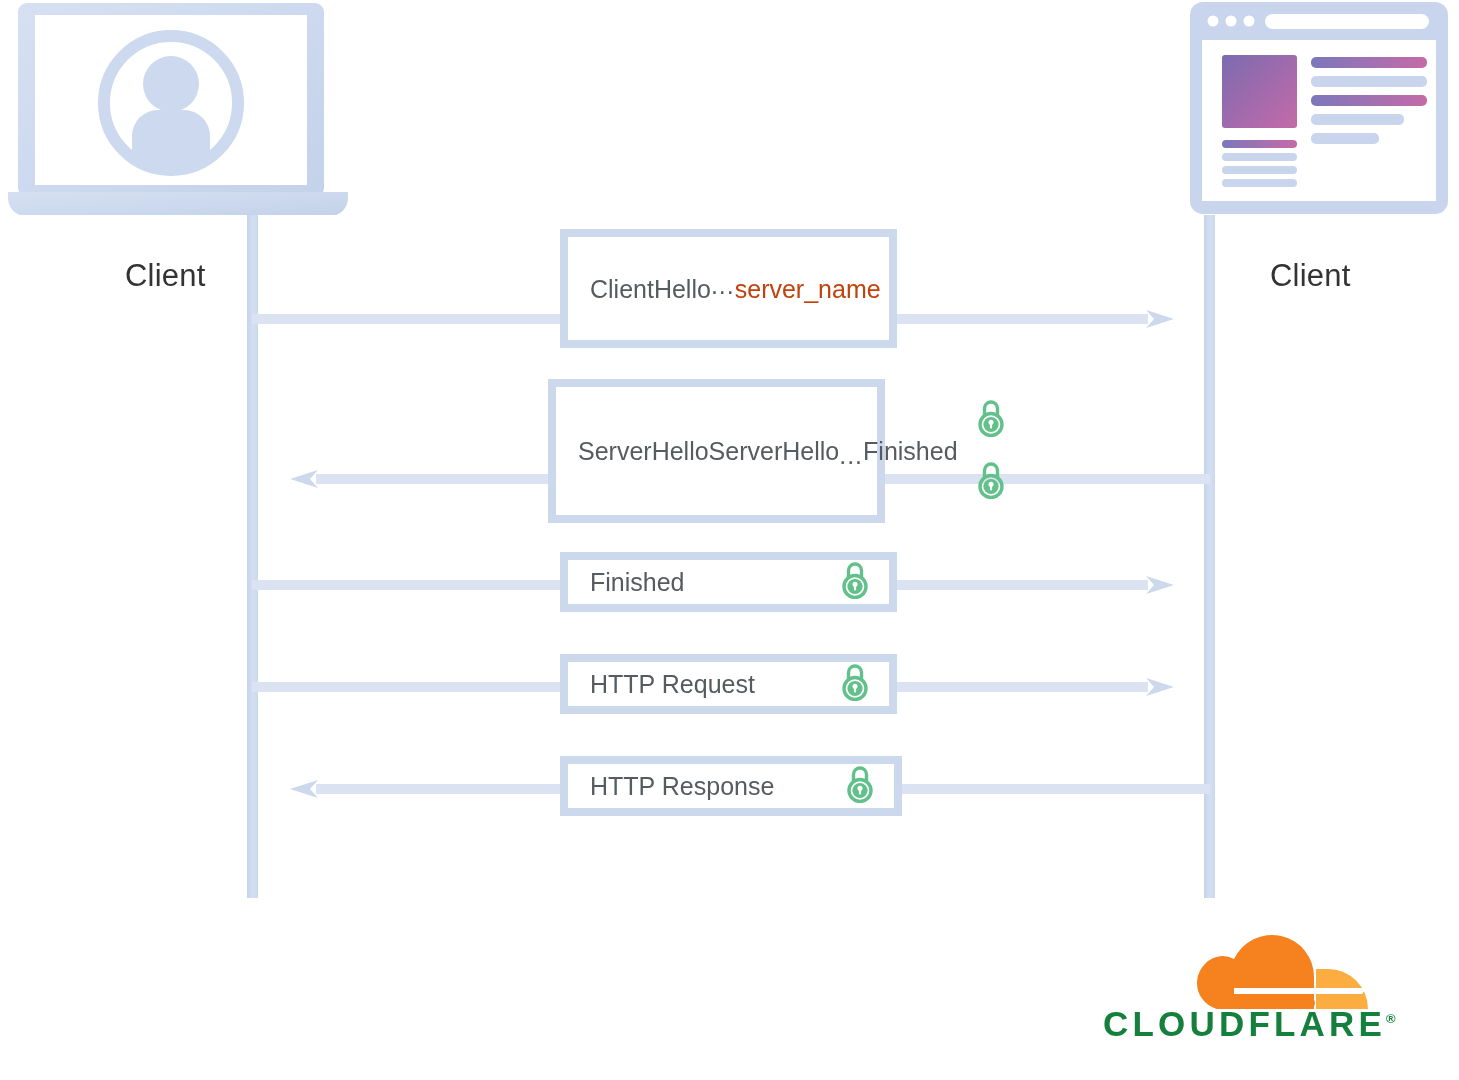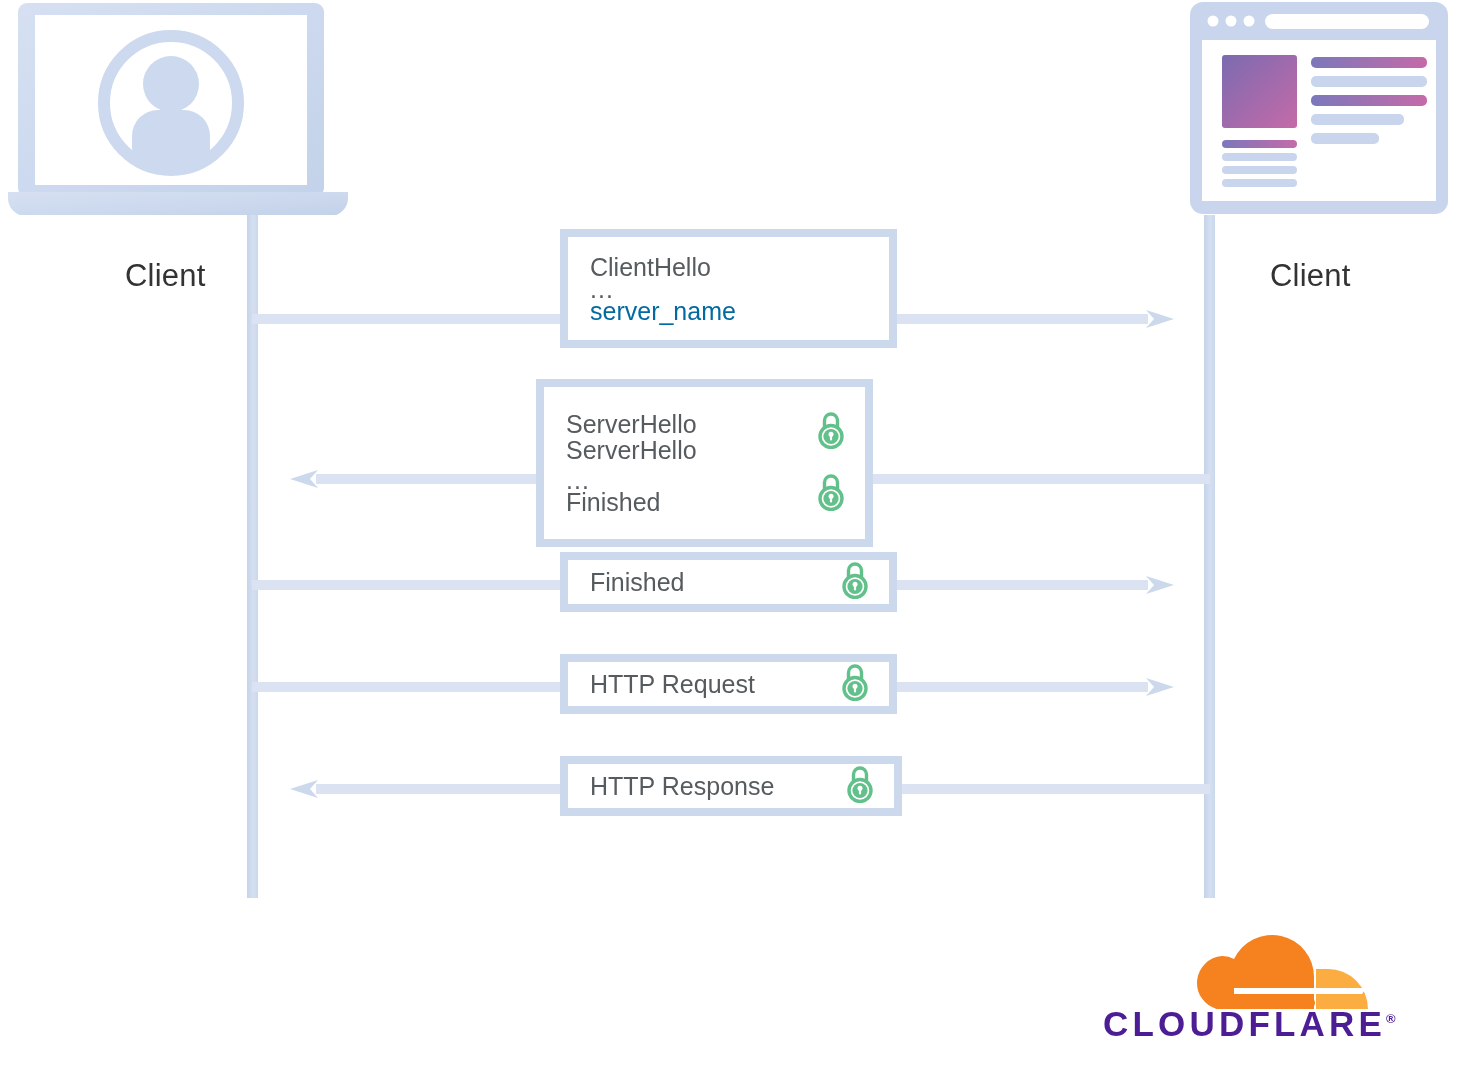--- a/index.html
+++ b/index.html
@@ -82,21 +82,21 @@
     box-sizing: border-box;
     background: #ffffff;
     border: 8px solid #ccd8ec;
     display: flex;
     align-items: center;
     justify-content: space-between;
     padding: 0 0 0 22px;
   }
   .msgbox .lines {
     display: flex;
-    flex-direction: column;
+    flex-direction: row;
     justify-content: center;
   }
   .msgline {
     font-size: 25px;
     color: #555b5e;
     line-height: 1.04;
     white-space: nowrap;
   }
   .msgline.dots {
     font-size: 25px;
@@ -120,21 +120,21 @@
     width: 320px;
     height: 120px;
   }
   #cf-wordmark {
     position: absolute;
     left: 1103px;
     top: 1004px;
     font-size: 35px;
     font-weight: bold;
     letter-spacing: 4.2px;
-    color: #4c1d95;
+    color: #15803d;
     white-space: nowrap;
   }
   #cf-reg {
     font-size: 13px;
     vertical-align: super;
     letter-spacing: 0;
   }
 </style>
 </head>
 <body>
@@ -249,26 +249,26 @@
       <svg width="28" height="18" viewBox="0 0 28 18">
           <polygon points="28,0 0,9 28,18 20,9" fill="#ccd8ec"></polygon>
         </svg>
     </div>
   </div>
 
   <div class="msgbox" id="box-client-hello" style="left:560px; top:229px; width:337px; height:119px;">
     <div class="lines">
       <div class="msgline">ClientHello</div>
       <div class="msgline dots">...</div>
-      <div class="msgline accent" style="color:#0369a1;">server_name</div>
+      <div class="msgline accent" style="color:#c2410c;">server_name</div>
     </div>
     <div class="locks"></div>
   </div>
 
-  <div class="msgbox" id="box-server-hello" style="left:536px; top:379px; width:337px; height:168px;gap:17px;">
+  <div class="msgbox" id="box-server-hello" style="left:548px; top:379px; width:337px; height:144px;gap:17px;">
     <div class="lines">
       <div class="msgline">ServerHello</div>
       <div class="msgline">ServerHello</div>
       <div class="msgline dots" style="margin-top:8px;">...</div>
       <div class="msgline">Finished</div>
     </div>
     <div class="locks" style="gap:20px;">
       <span class="lock-icon">
         <svg width="32" height="38" viewBox="0 0 32 38" xmlns="http://www.w3.org/2000/svg">
           <path d="M9.5,16 V9.5 a6.5,6.5 0 0 1 13,0 V16" fill="none" stroke="#62c08a" stroke-width="3.4" stroke-linecap="round"></path>

